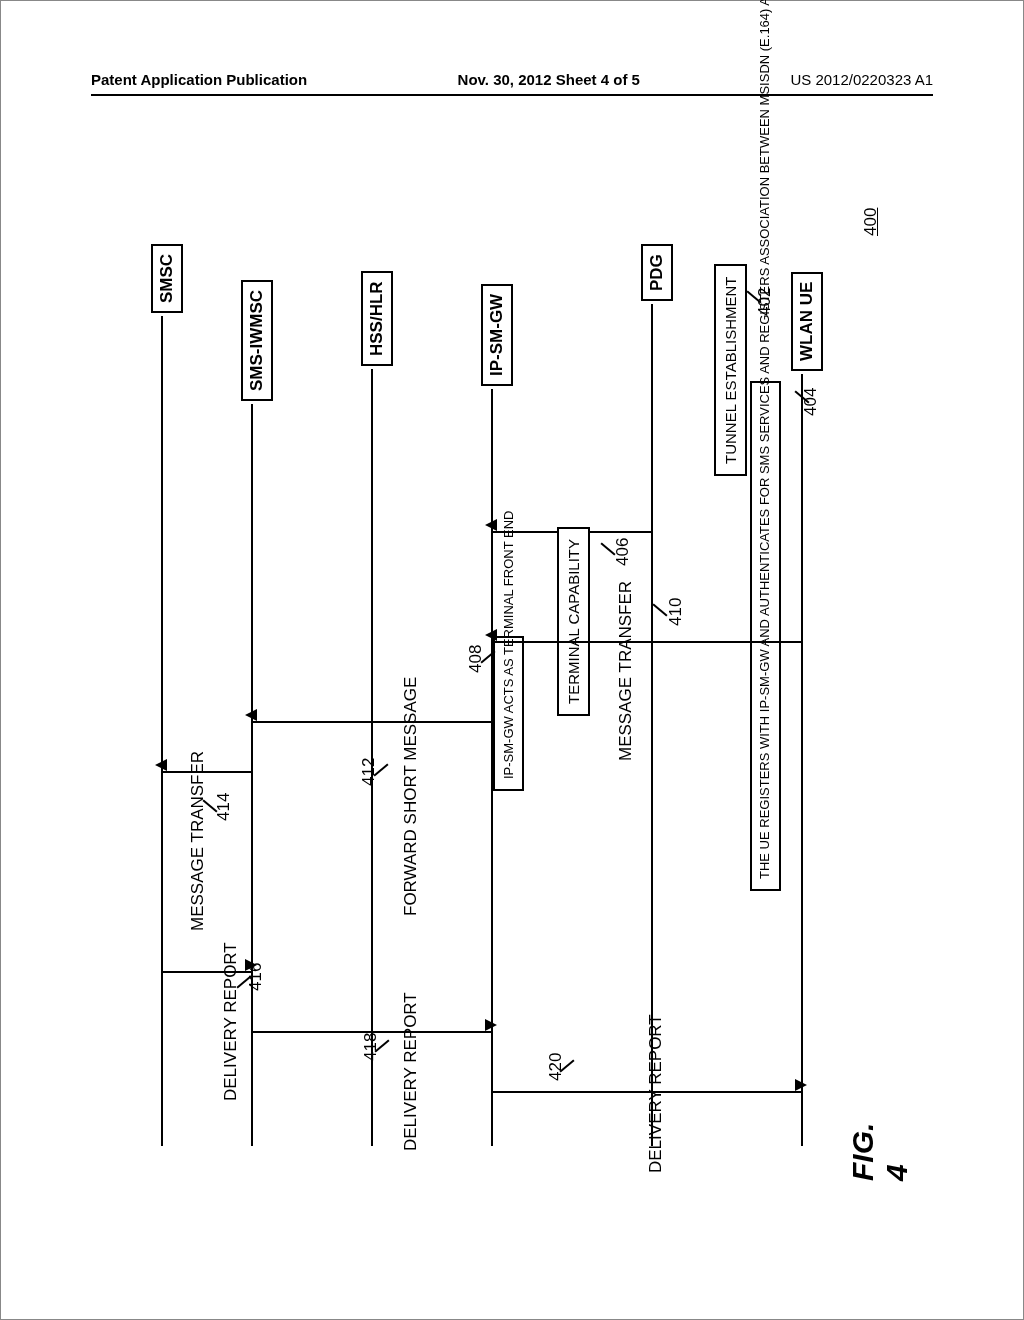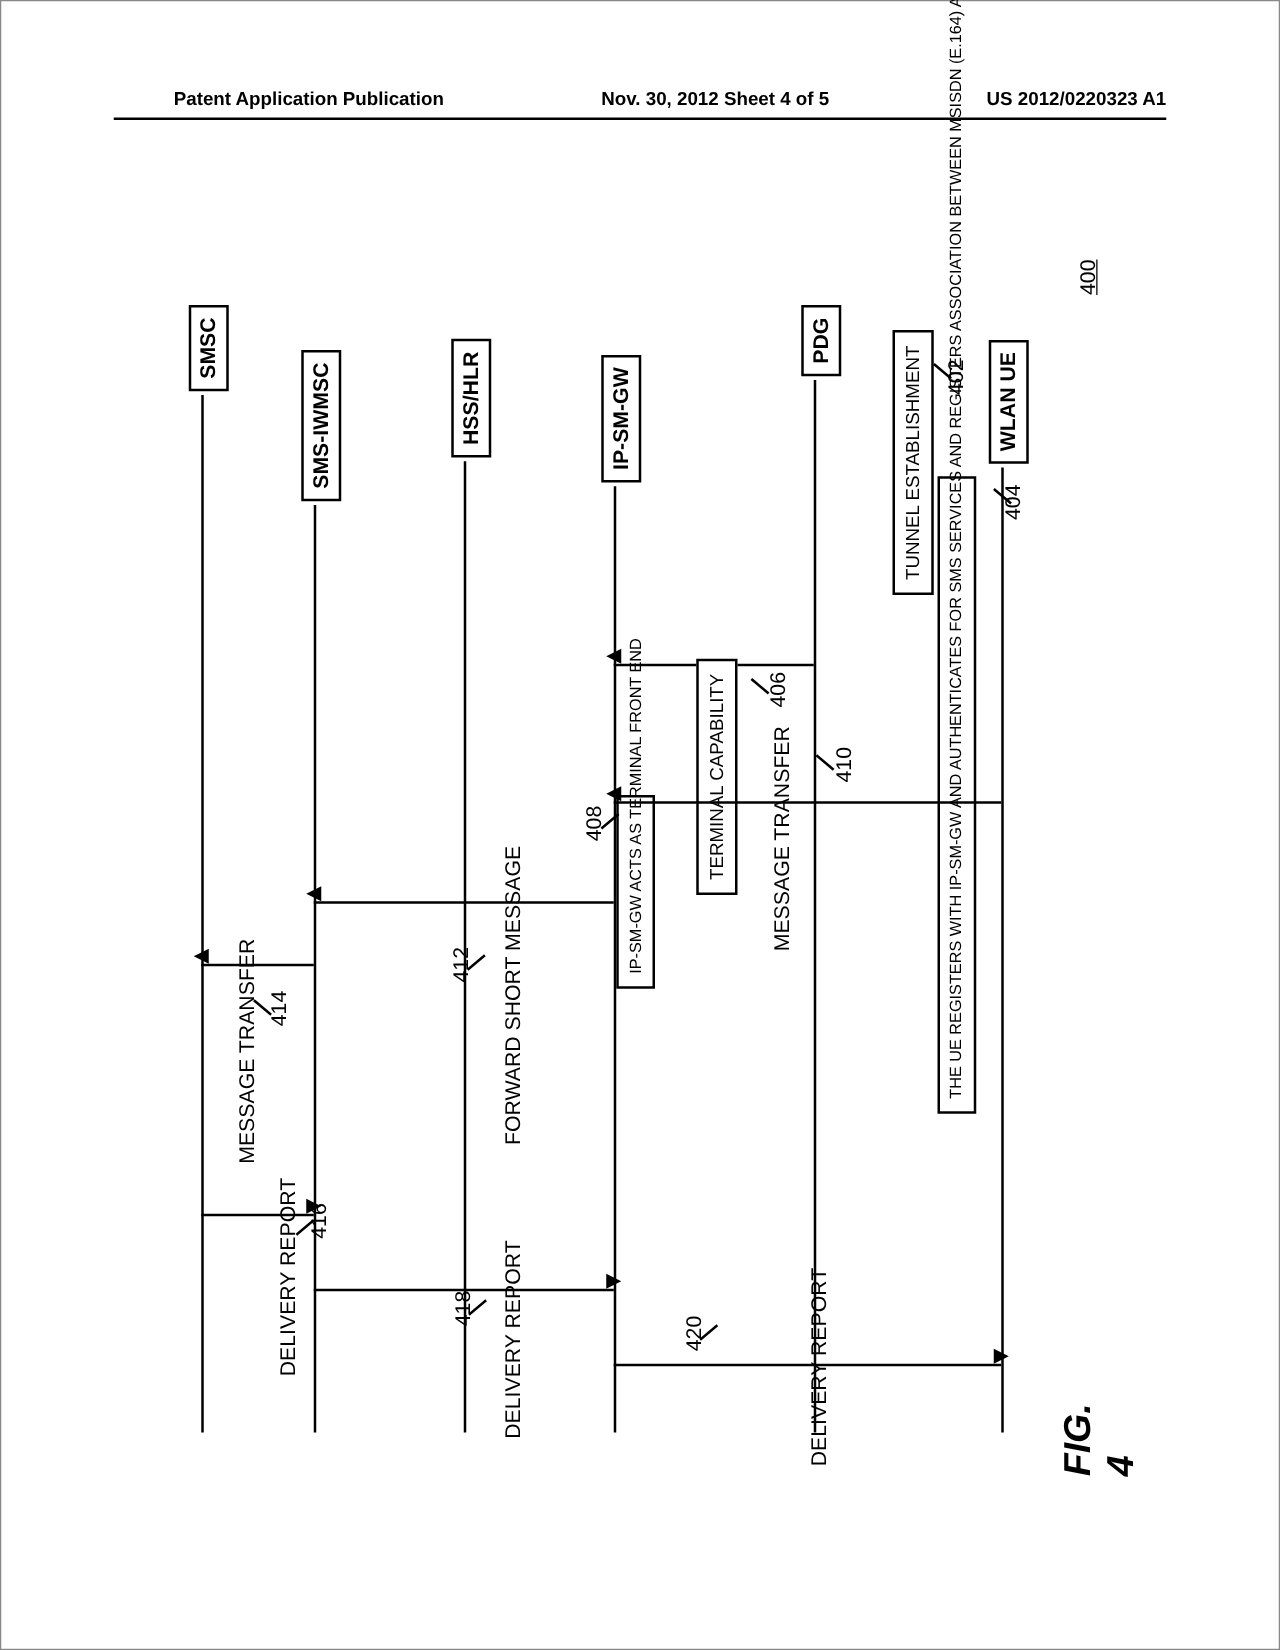--- a/index.html
+++ b/index.html
@@ -22,23 +22,23 @@
     position: absolute;
     top: 70px;
     left: 90px;
     right: 90px;
     display: flex;
     justify-content: space-between;
     font-size: 15px;
     border-bottom: 2px solid #000;
     padding-bottom: 6px;
   }
-  .header .left { font-weight: bold; margin-left: 48px; }
+  .header .left { font-weight: bold; }
   .header .mid { font-weight: bold; }
-  .header .right { font-weight: bold; }
+  .header .right { font-weight: normal; }
   .diagram-area {
     position: absolute;
     left: 120px;
     top: 160px;
     width: 760px;
     height: 1050px;
   }
   .rot {
     position: absolute;
     transform-origin: left top;

